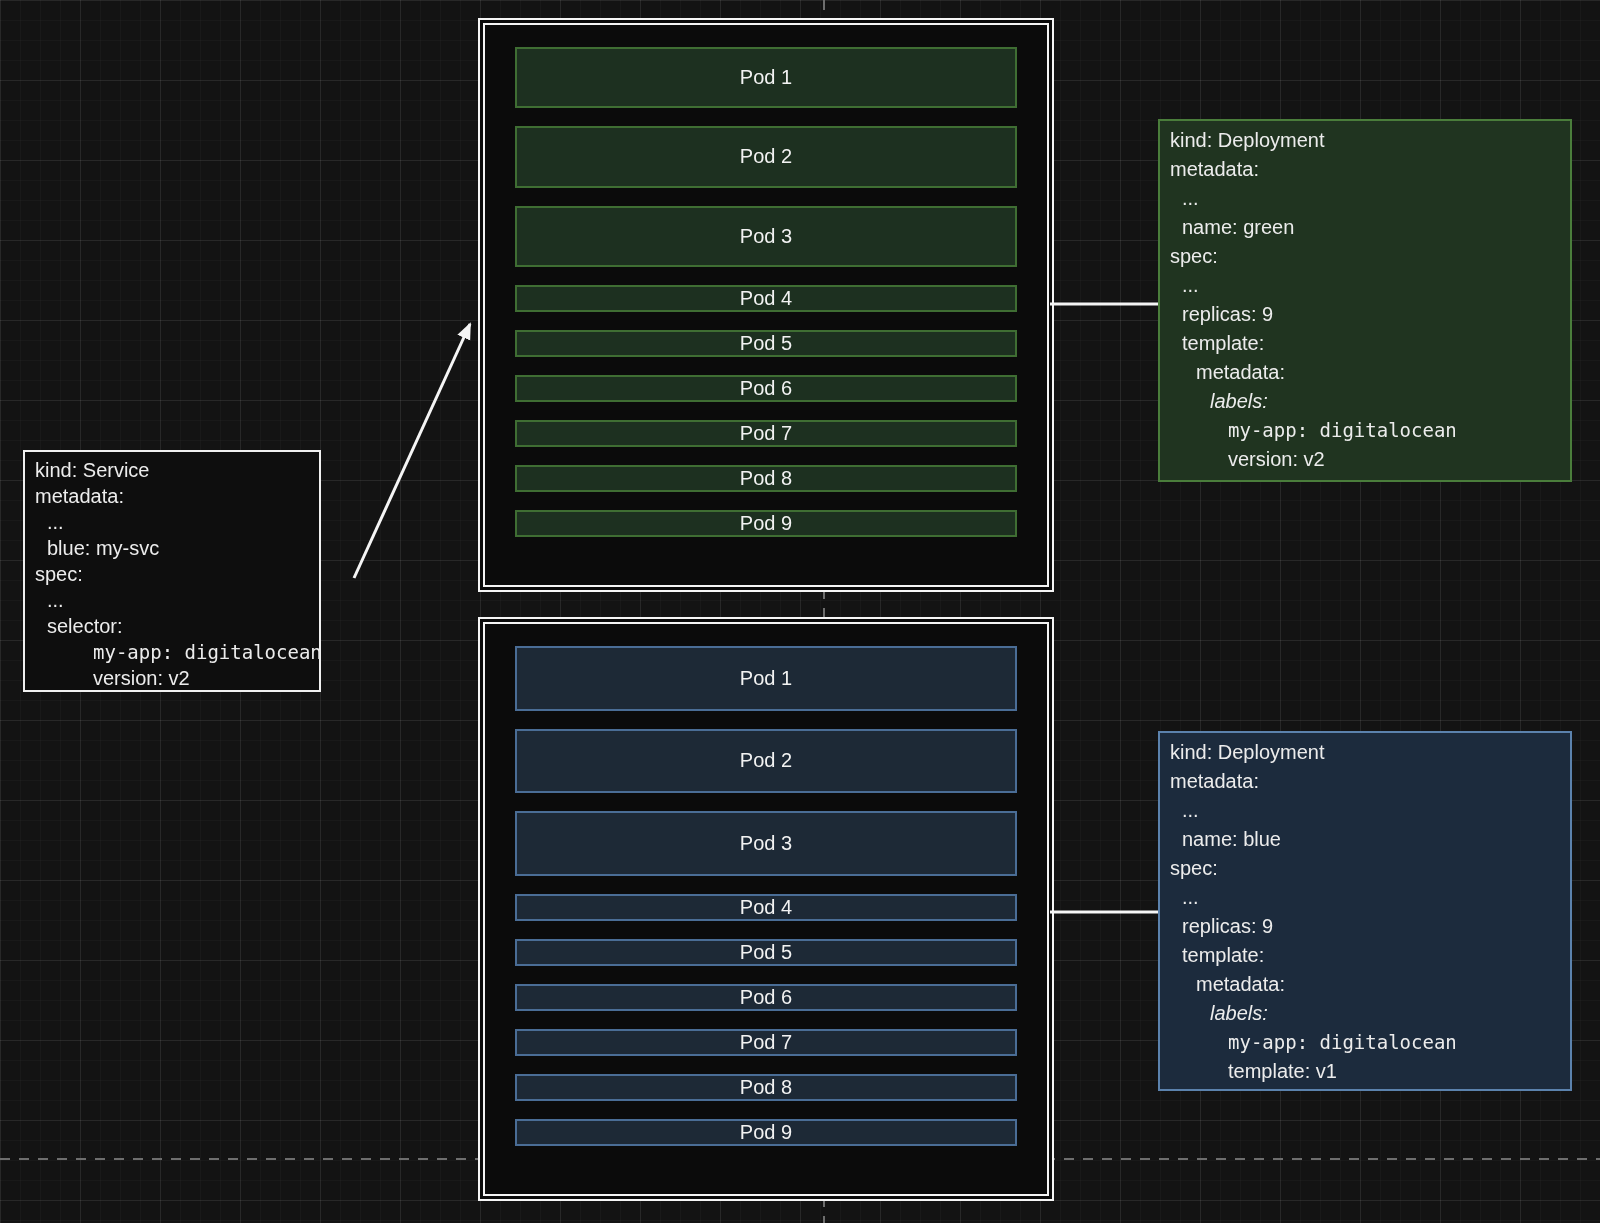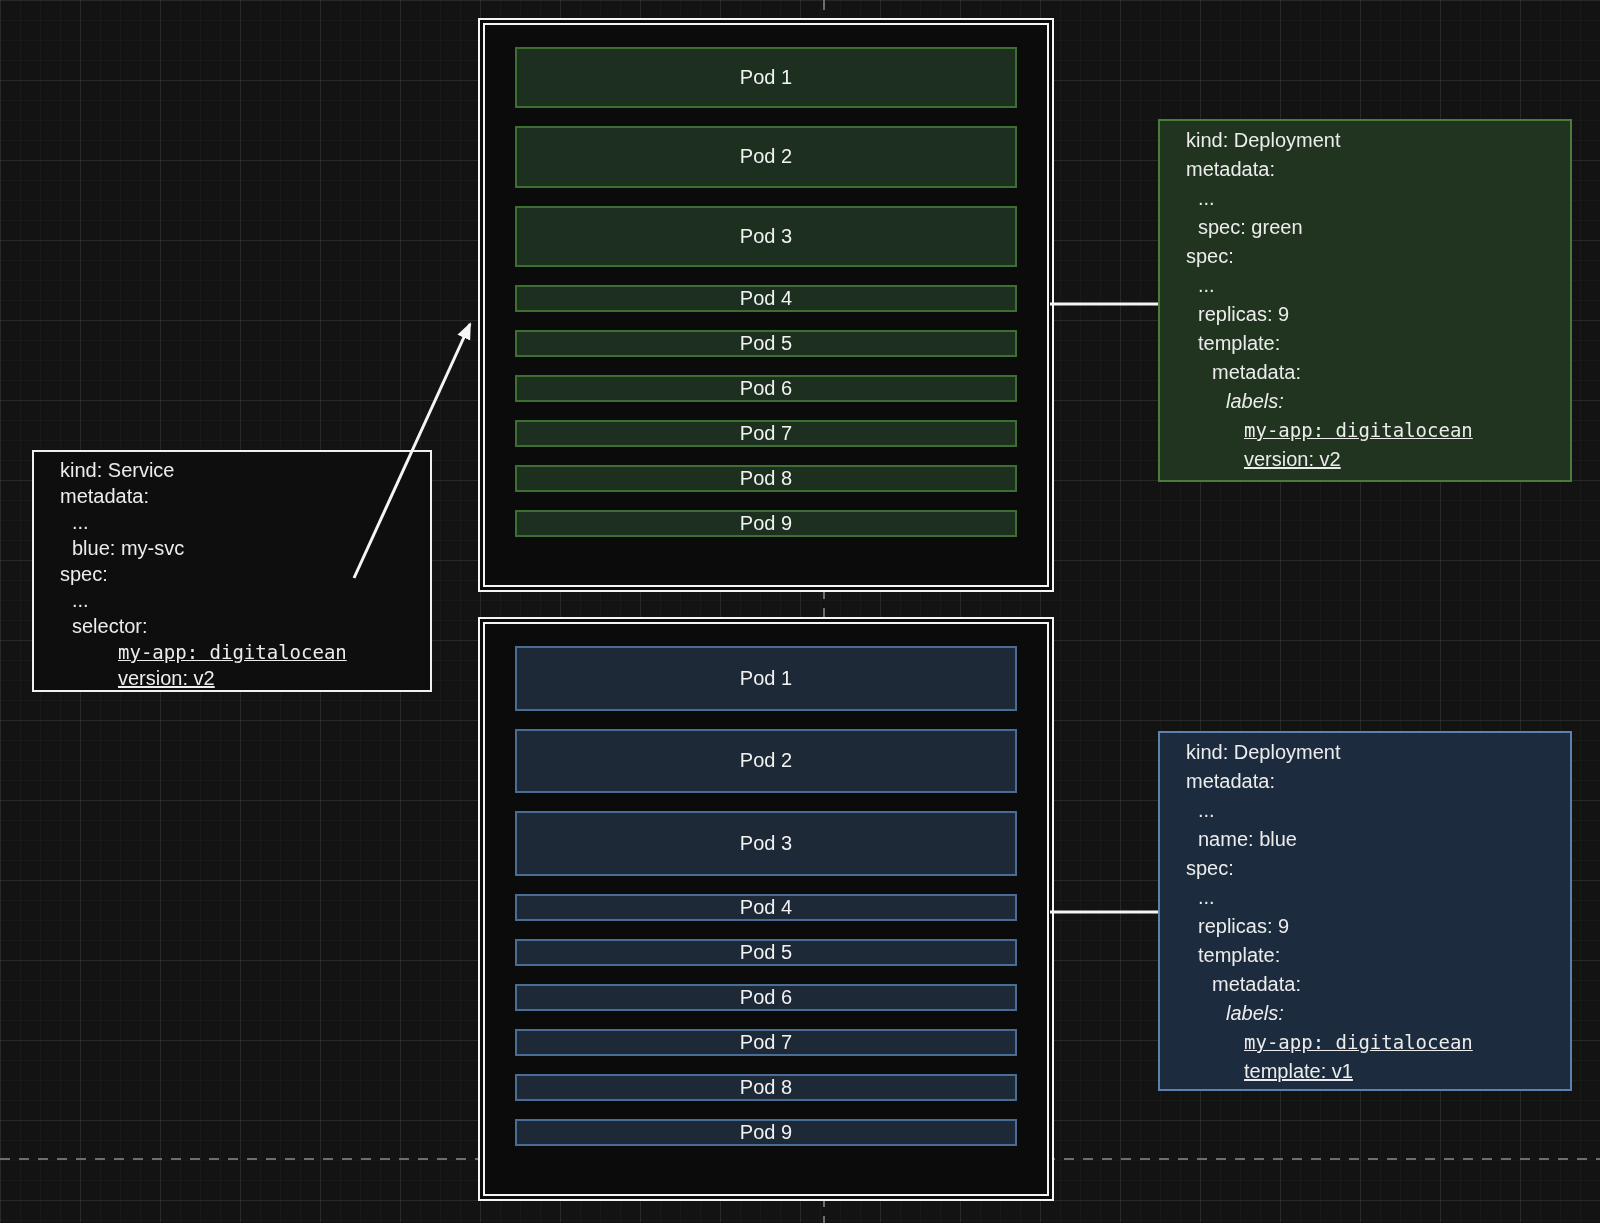--- a/index.html
+++ b/index.html
@@ -28,33 +28,33 @@
   .inner-border { position:absolute; inset:3px; border:2px solid var(--container-border,#f5f5f5); pointer-events:none; }
   .pod-grid { position:absolute; inset:7px; display:grid;
     grid-template-columns:repeat(1,1fr); grid-template-rows:repeat(3,1fr);
     gap:18px; padding:20px 28px 46px 28px; box-sizing:border-box; }
   .pod { display:flex; align-items:center; justify-content:center;
     font-size:20px; color:#f2f2f2; border:2px solid; }
   .pod.green { background:var(--green-fill,#1d3020); border-color:var(--green-border,#3f6e33); }
   .pod.blue  { background:var(--blue-fill,#1d2936);  border-color:var(--blue-border,#4a6d96); }
 
   
-  .yaml-box { position:absolute; box-sizing:border-box; padding:5px 24px;
+  .yaml-box { position:absolute; box-sizing:border-box; padding:5px 8px;
     font-size:20px; z-index:2; }
   .service-box { background:#0e0e0e; border:2px solid #f0f0f0; }
   .deploy-green { background:var(--green-box-fill,#203420); border:2px solid var(--green-box-border,#4a7d3b); }
   .deploy-blue  { background:var(--blue-box-fill,#1c2b3d);  border:2px solid var(--blue-box-border,#5b82ad); }
   .yline { white-space:pre; }
   .service-box .yline { line-height:26px; }
   .deploy .yline { line-height:29px; }
   .i0 { padding-left:2px; }
   .i1 { padding-left:14px; }
   .i2 { padding-left:28px; }
   .i3 { padding-left:42px;font-style:italic; }
-  .i4 { padding-left:60px;text-decoration:underline; }
+  .i4 { padding-left:60px; }
   .mono { font-family:"DejaVu Sans Mono", monospace; font-size:19px; }
 
   .overlay { position:absolute; left:0; top:0; z-index:3; pointer-events:none; }
 </style>
 </head>
 <body>
 
 <div class="canvas">
 
   <div class="guide-v"></div>
@@ -119,37 +119,37 @@
         </div>
       <div class="pod blue">
           <span>Pod 8</span>
         </div>
       <div class="pod blue">
           <span>Pod 9</span>
         </div>
     </div>
   </div>
 
-  <div class="yaml-box service-box" style="left:32px; top:450px; width:400px; height:242px;">
+  <div class="yaml-box service-box" style="left:23px; top:450px; width:298px; height:242px;">
     <div class="yline i0">kind: Service</div>
     <div class="yline i0">metadata:</div>
     <div class="yline i1">...</div>
     <div class="yline i1">blue: my-svc</div>
     <div class="yline i0">spec:</div>
     <div class="yline i1">...</div>
     <div class="yline i1">selector:</div>
     <div class="yline i4 mono">my-app: digitalocean</div>
     <div class="yline i4">version: v2</div>
   </div>
 
   <div class="yaml-box deploy deploy-green" style="left:1158px; top:119px; width:414px; height:363px;">
     <div class="yline i0">kind: Deployment</div>
     <div class="yline i0">metadata:</div>
     <div class="yline i1">...</div>
-    <div class="yline i1">spec: green</div>
+    <div class="yline i1">name: green</div>
     <div class="yline i0">spec:</div>
     <div class="yline i1">...</div>
     <div class="yline i1">replicas: 9</div>
     <div class="yline i1">template:</div>
     <div class="yline i2">metadata:</div>
     <div class="yline i3">labels:</div>
     <div class="yline i4 mono">my-app: digitalocean</div>
     <div class="yline i4">version: v2</div>
   </div>
 

